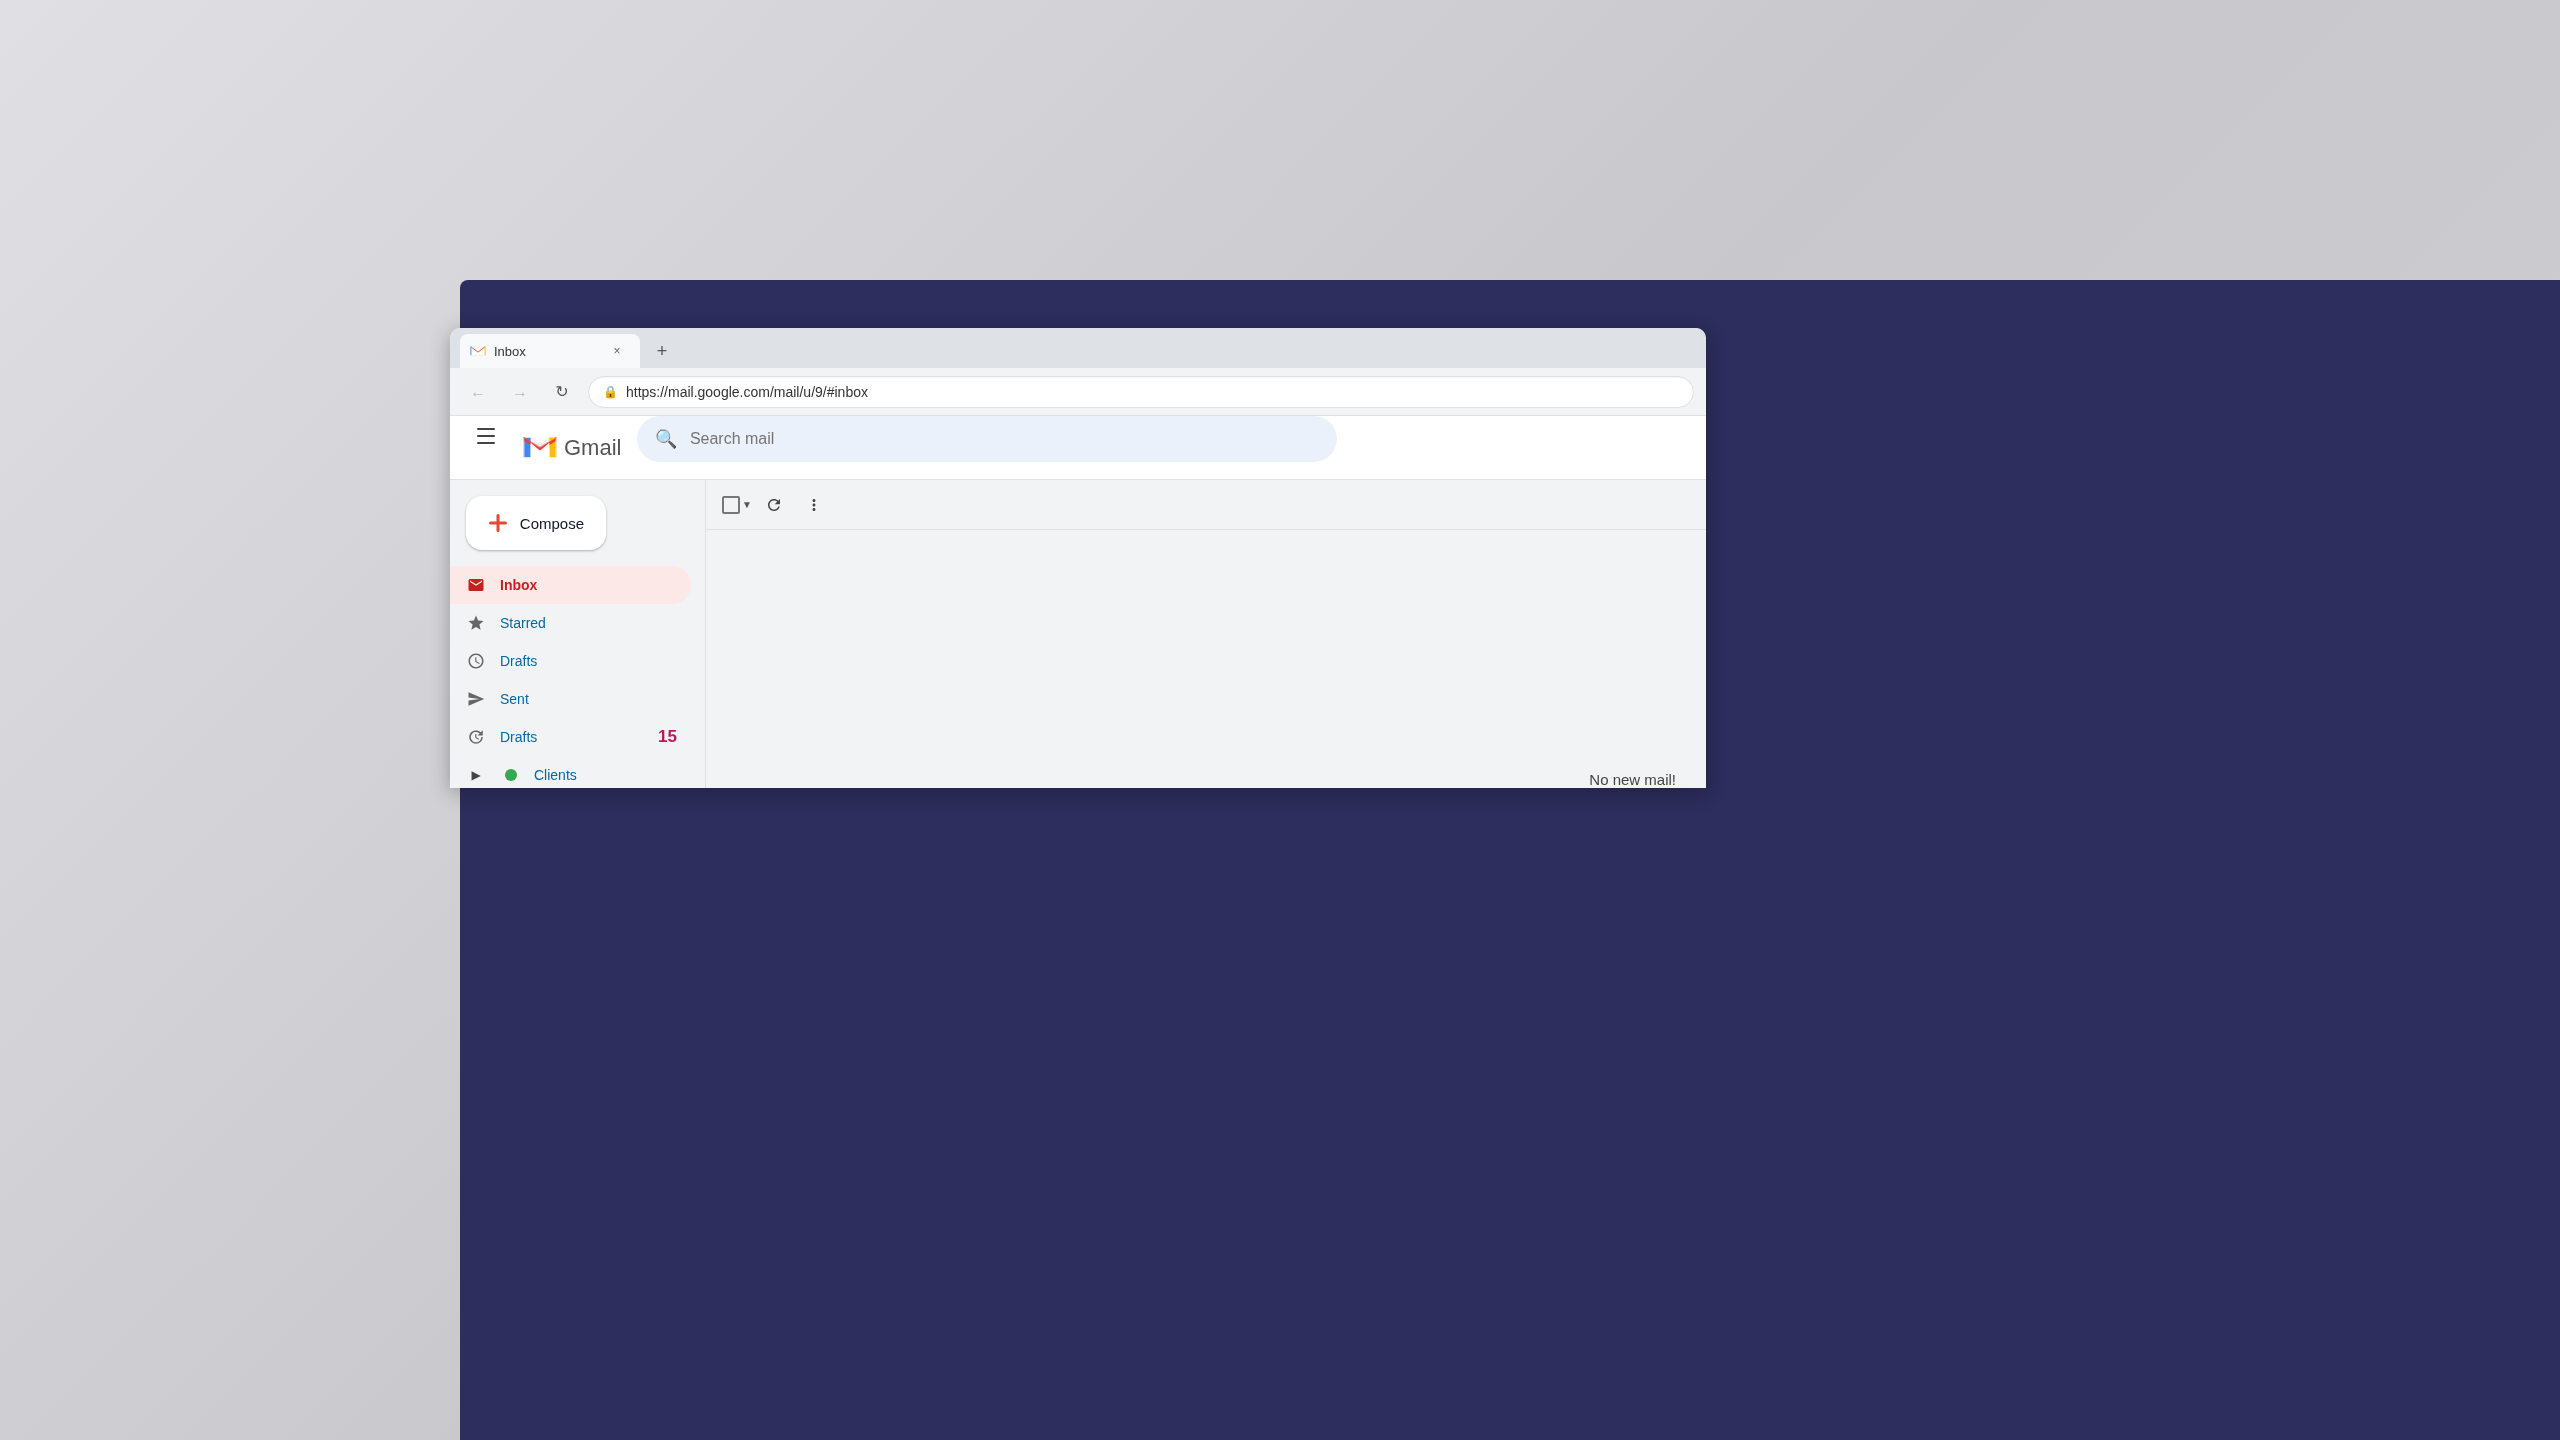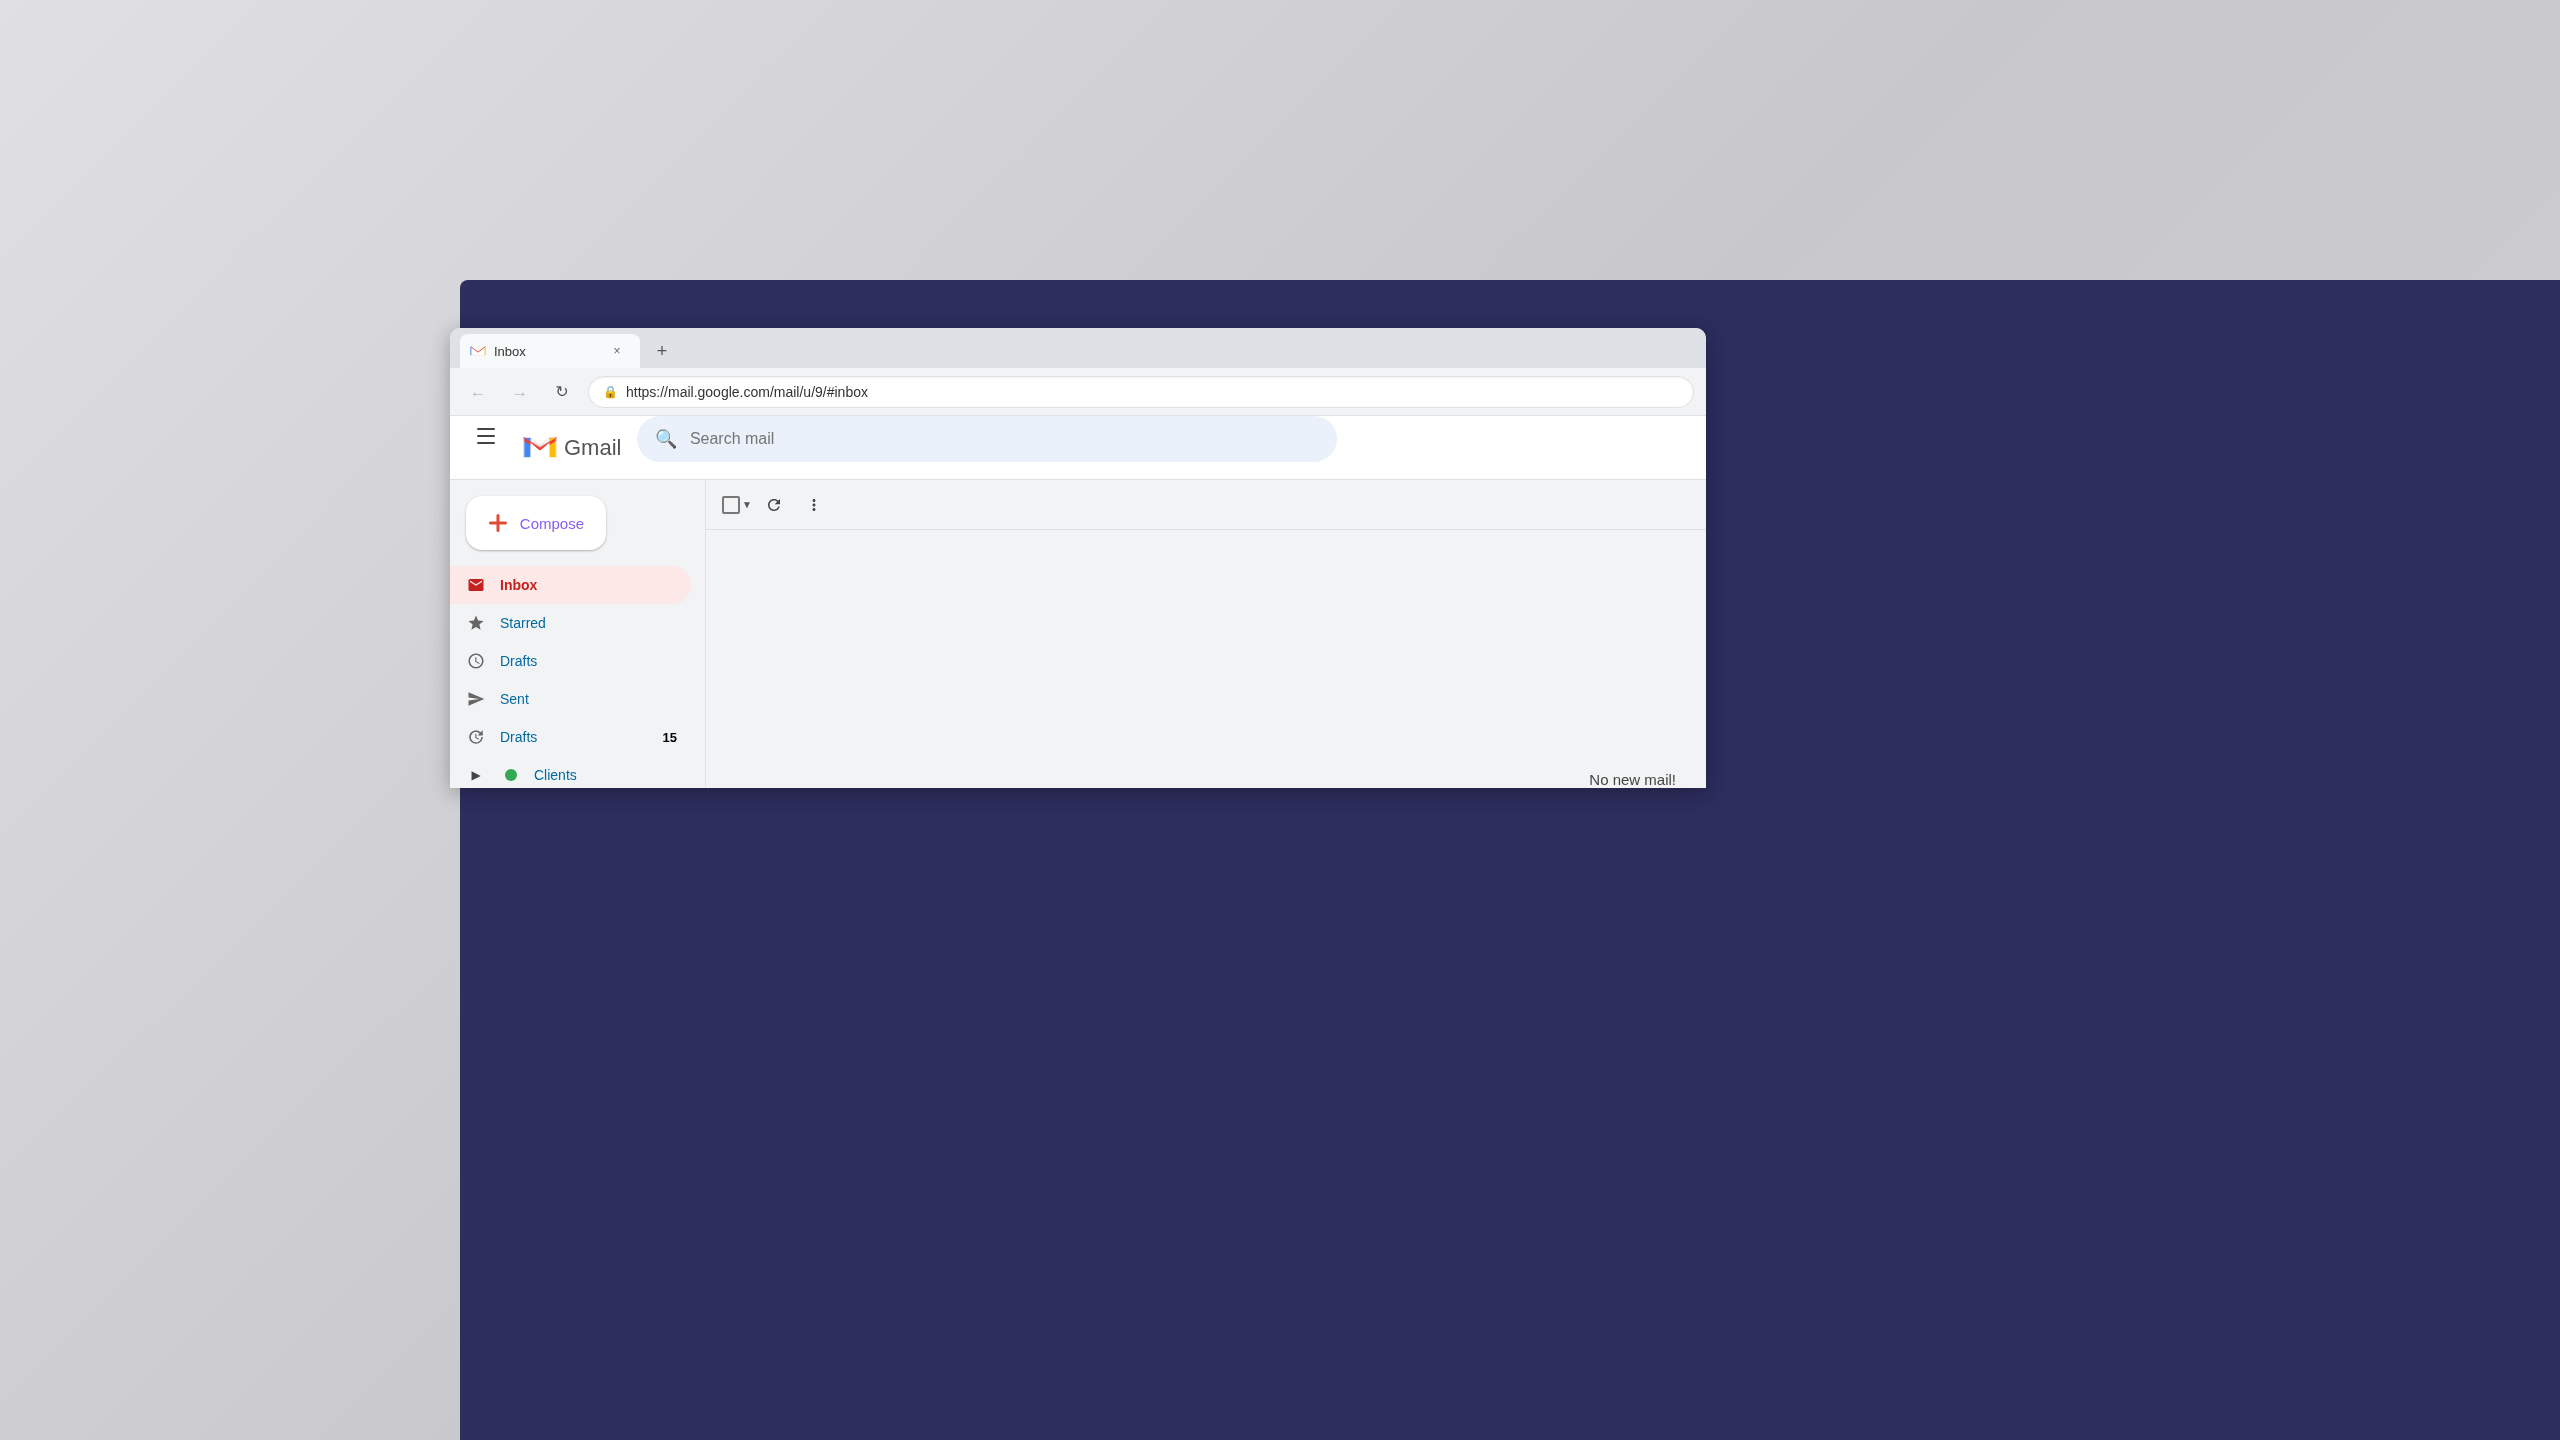--- a/index.html
+++ b/index.html
@@ -292,21 +292,21 @@
     .compose-icon::after {
       width: 3px;
       height: 18px;
       top: 50%;
       left: 50%;
       transform: translate(-50%, -50%);
     }
 
     .compose-label {
       font-size: 15px;
-      color: #8b5cf6;
+      color: #0f172a;
       font-weight: 500;
     }
 
     .nav-item {
       display: flex;
       align-items: center;
       gap: 14px;
       padding: 4px 14px 4px 16px;
       height: 38px;
       cursor: pointer;
@@ -331,22 +331,22 @@
       font-size: 14px;
       color: #0369a1;
       flex: 1;
     }
     .nav-item.active .nav-item-label {
       color: #c5221f;
       font-weight: 600;
     }
 
     .nav-item-count {
-      font-size: 13px;
-      color: #000000;
+      font-size: 17px;
+      color: #be185d;
       font-weight: 600;
     }
 
     .nav-expand {
       width: 20px;
       height: 20px;
       display: flex;
       align-items: center;
       justify-content: center;
       color: #444;

